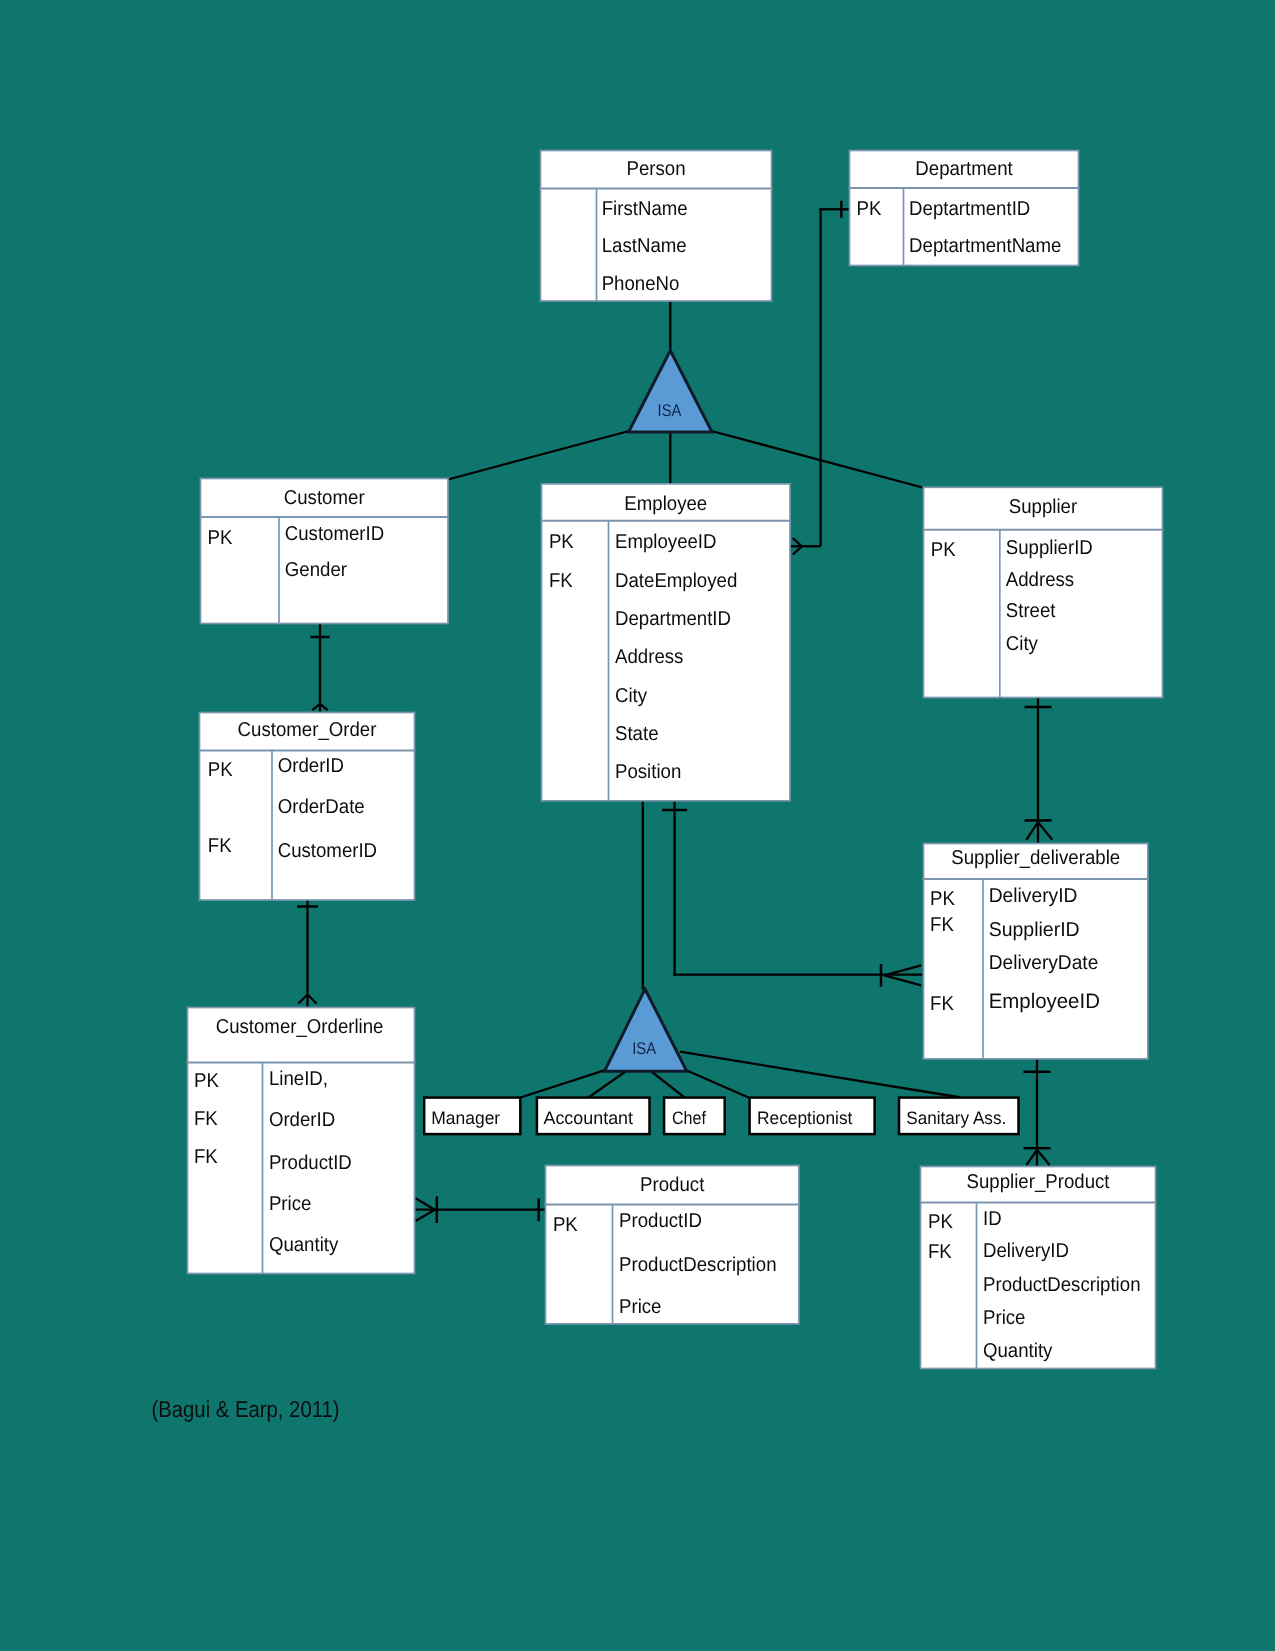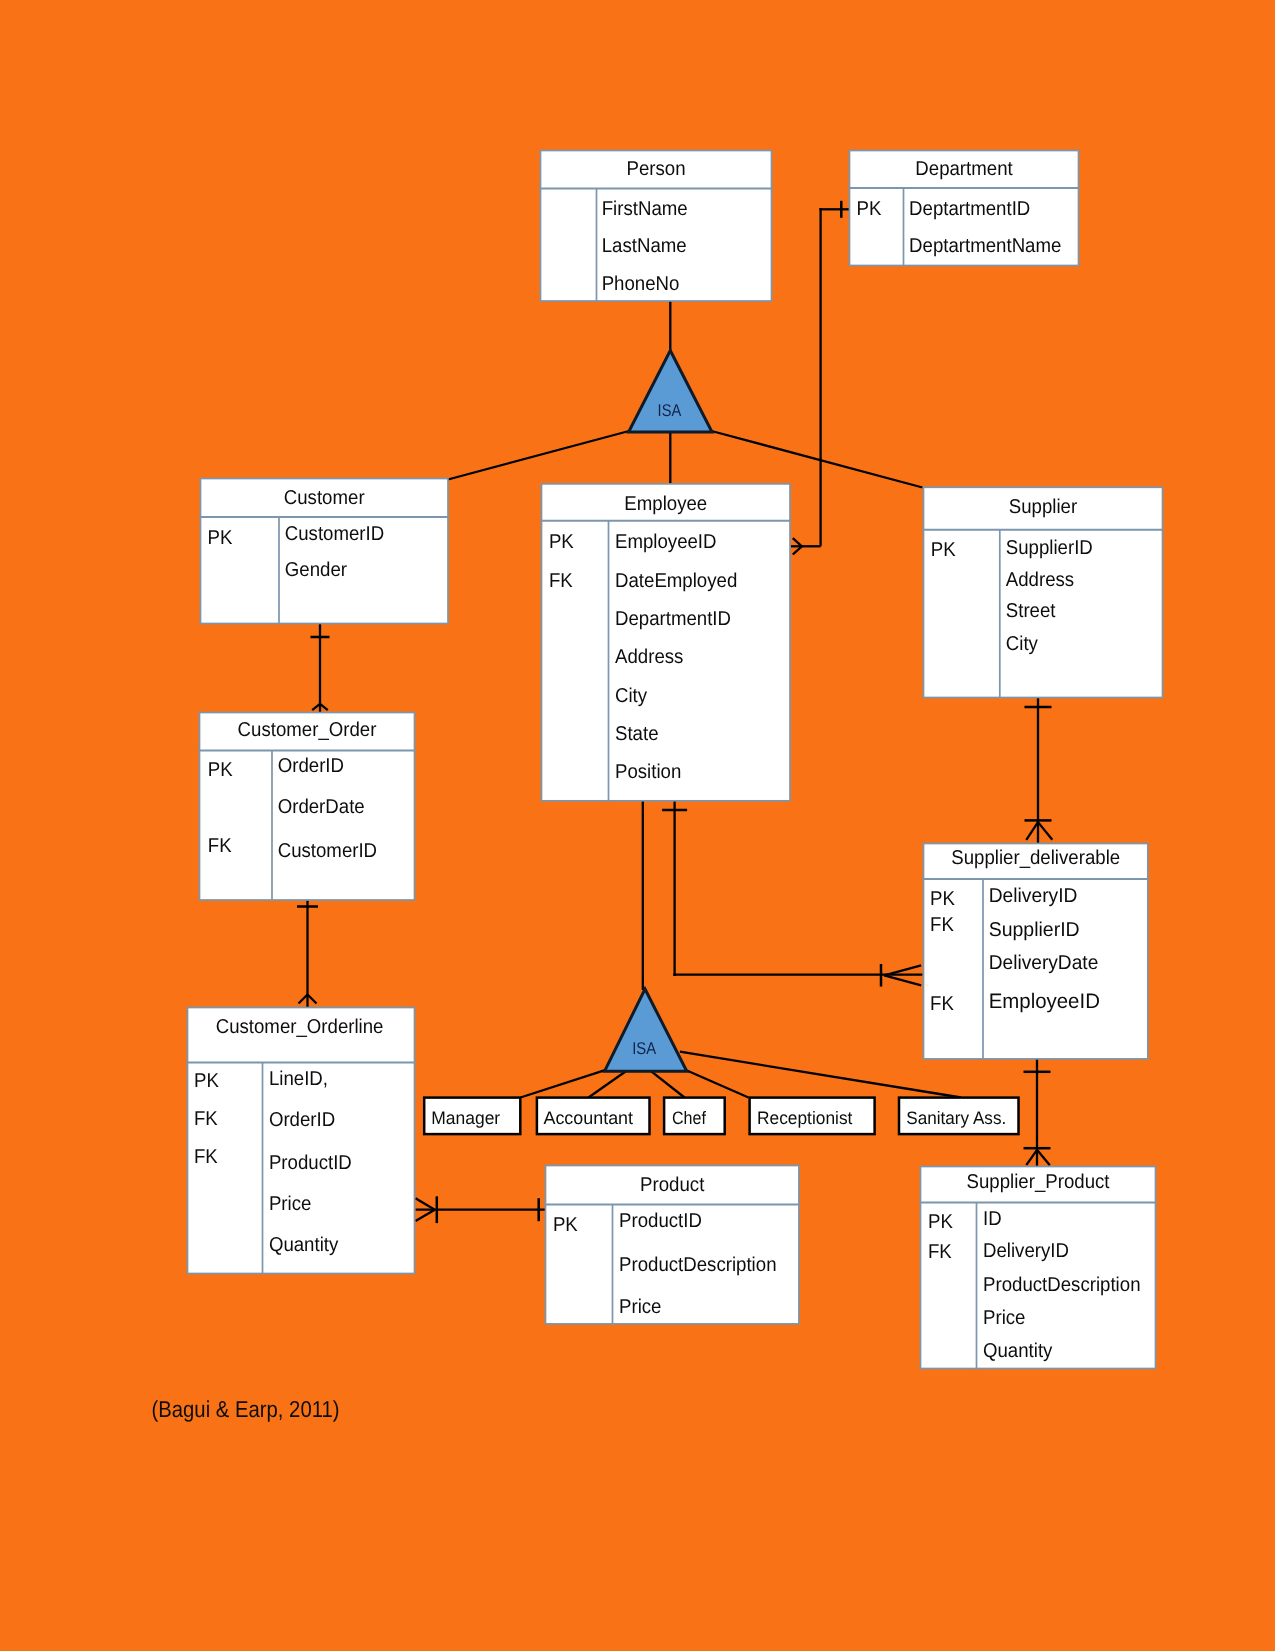--- a/index.html
+++ b/index.html
@@ -1,21 +1,21 @@
 <!DOCTYPE html>
 <html><head>
 <meta charset="utf-8">
 <title>ER Diagram</title>
 <style>
   html,body{margin:0;padding:0;background:#ffffff;}
   body{width:1275px;height:1651px;overflow:hidden;
        font-family:"Liberation Sans",sans-serif;
        -webkit-font-smoothing:antialiased;
        text-rendering:geometricPrecision;}
-  #page{position:relative;width:1275px;height:1651px;background:#f97316;}
+  #page{position:relative;width:1275px;height:1651px;background:#0f766e;}
   svg{display:block;shape-rendering:geometricPrecision;}
   text{font-family:"Liberation Sans",sans-serif;fill:#0d0d0d;white-space:pre;}
   .ent-title{font-size:20px;text-anchor:middle;}
   .ent-attr{font-size:20px;}
   .ent-key{font-size:20px;}
   .isa-label{font-size:17px;fill:#11224a;text-anchor:middle;}
   .sub-label{font-size:18px;}
   .cite{font-size:23px;}
 </style>
 </head>

